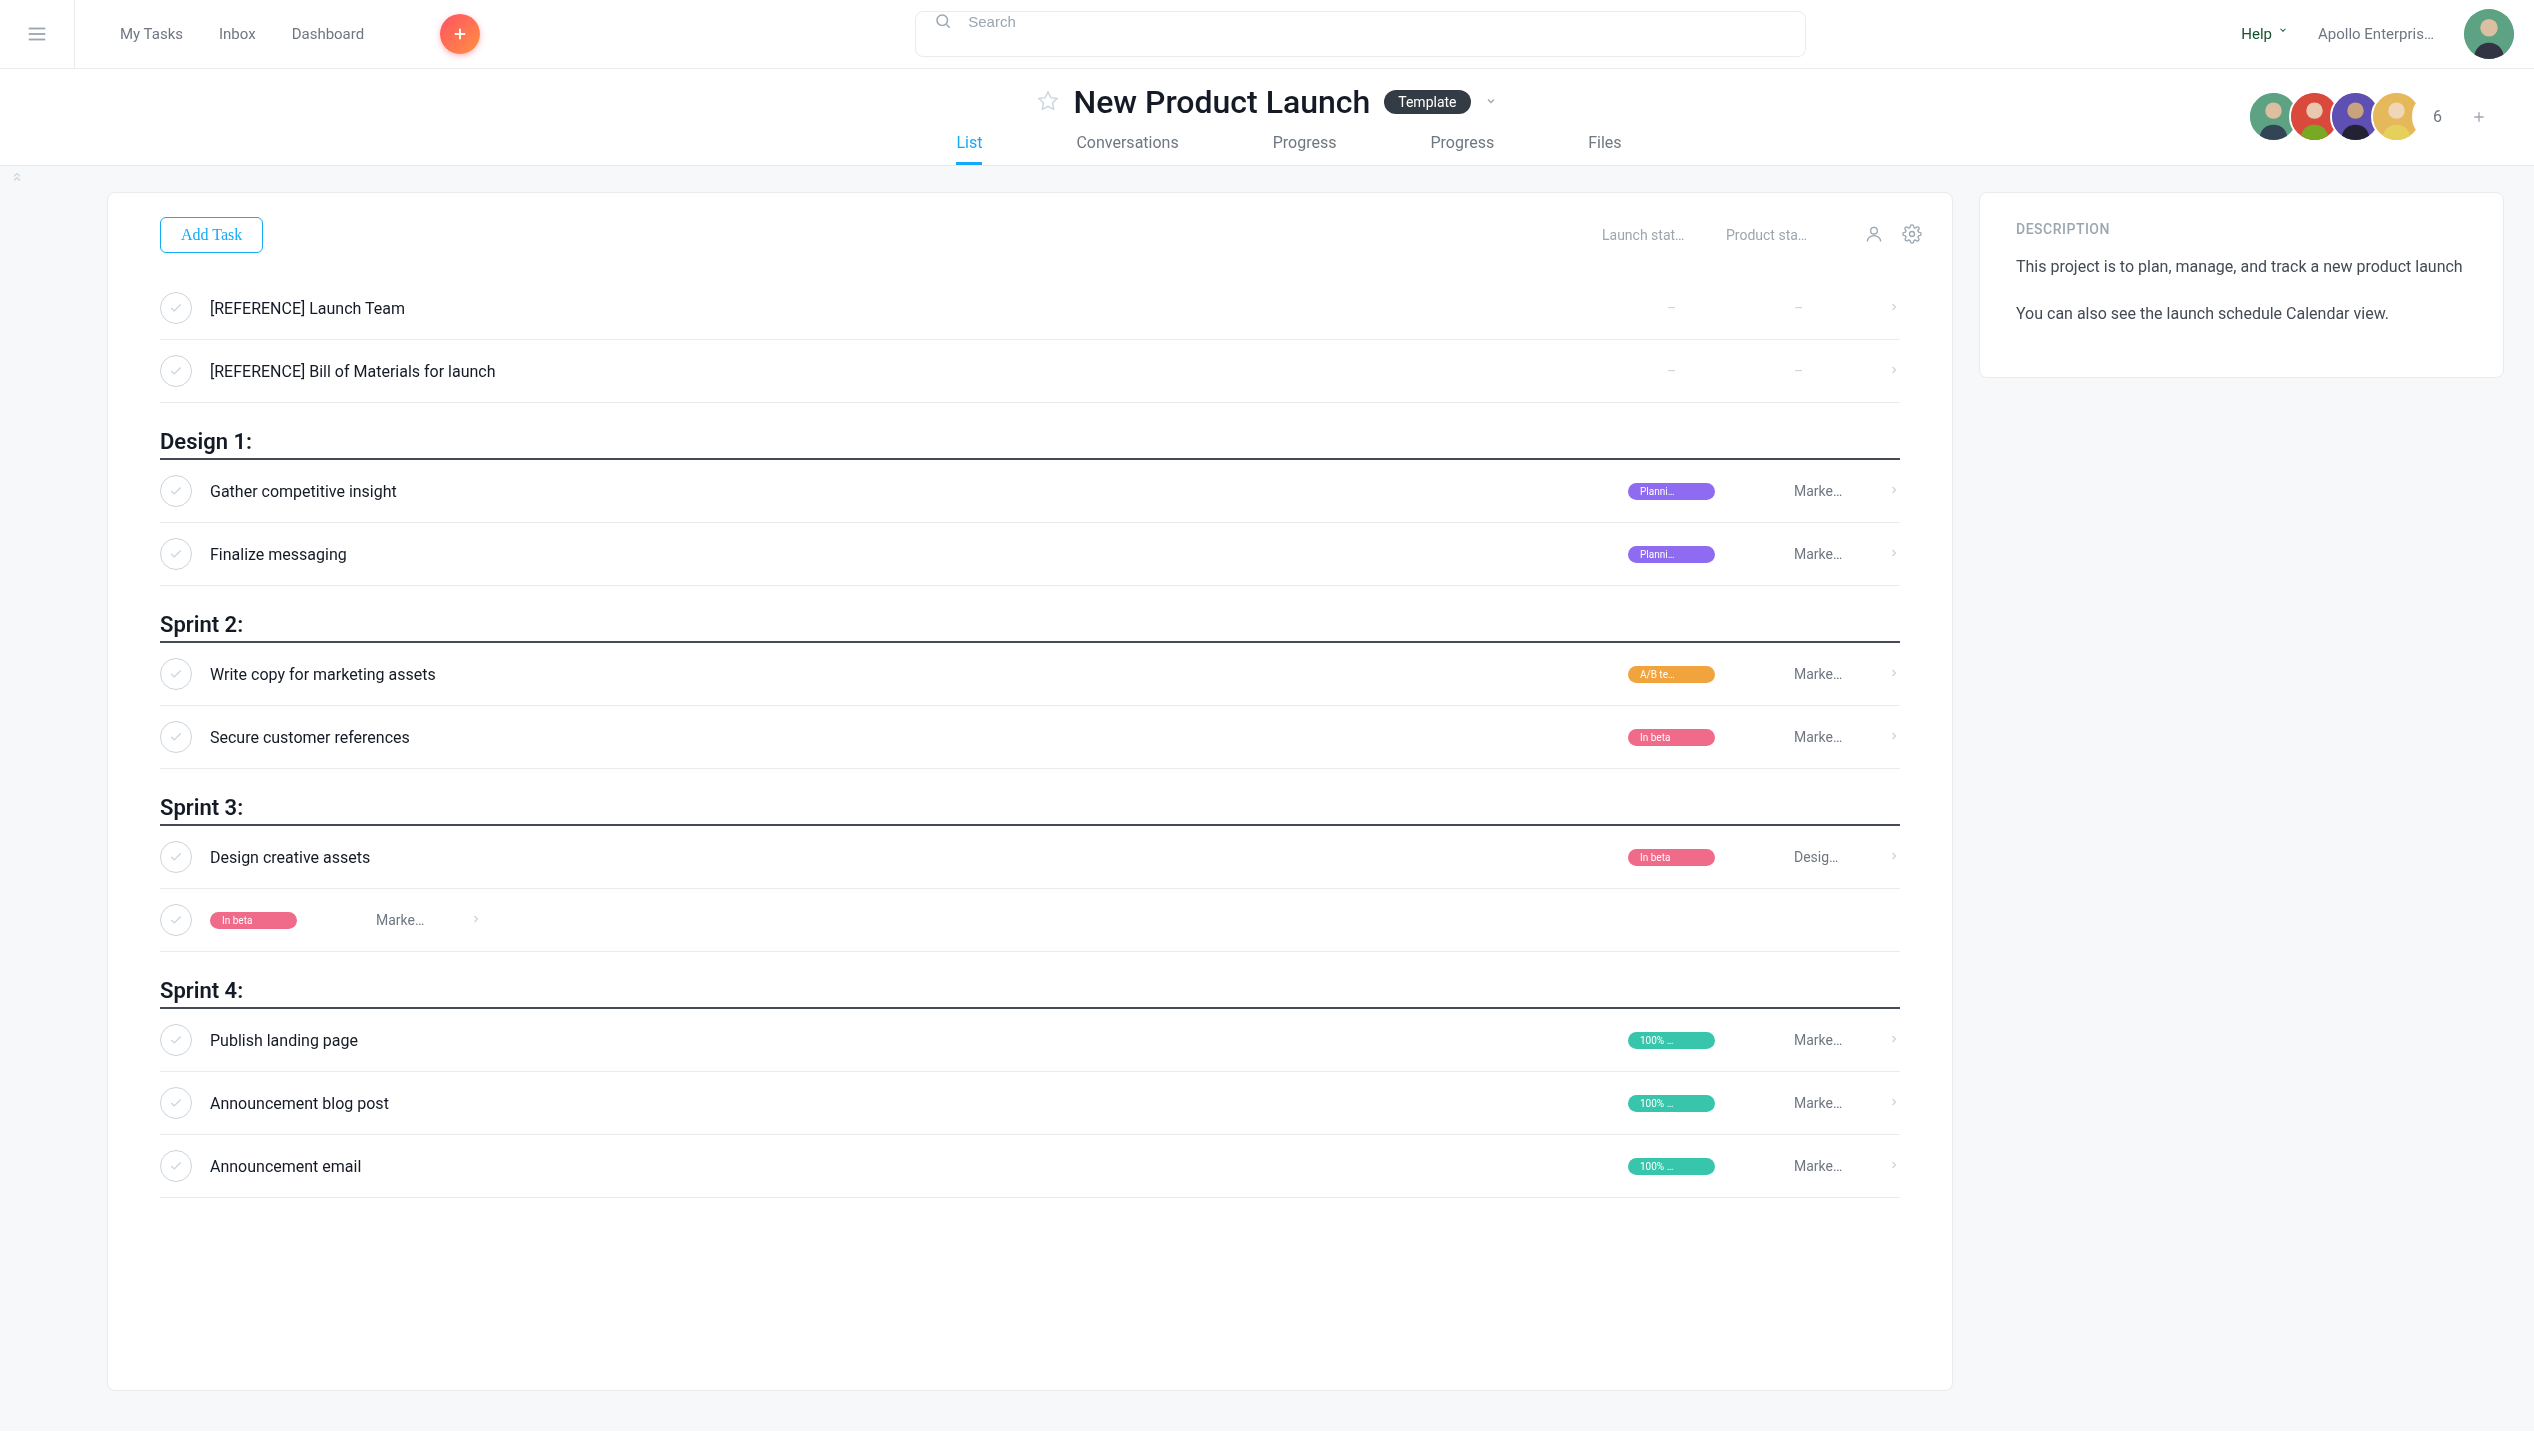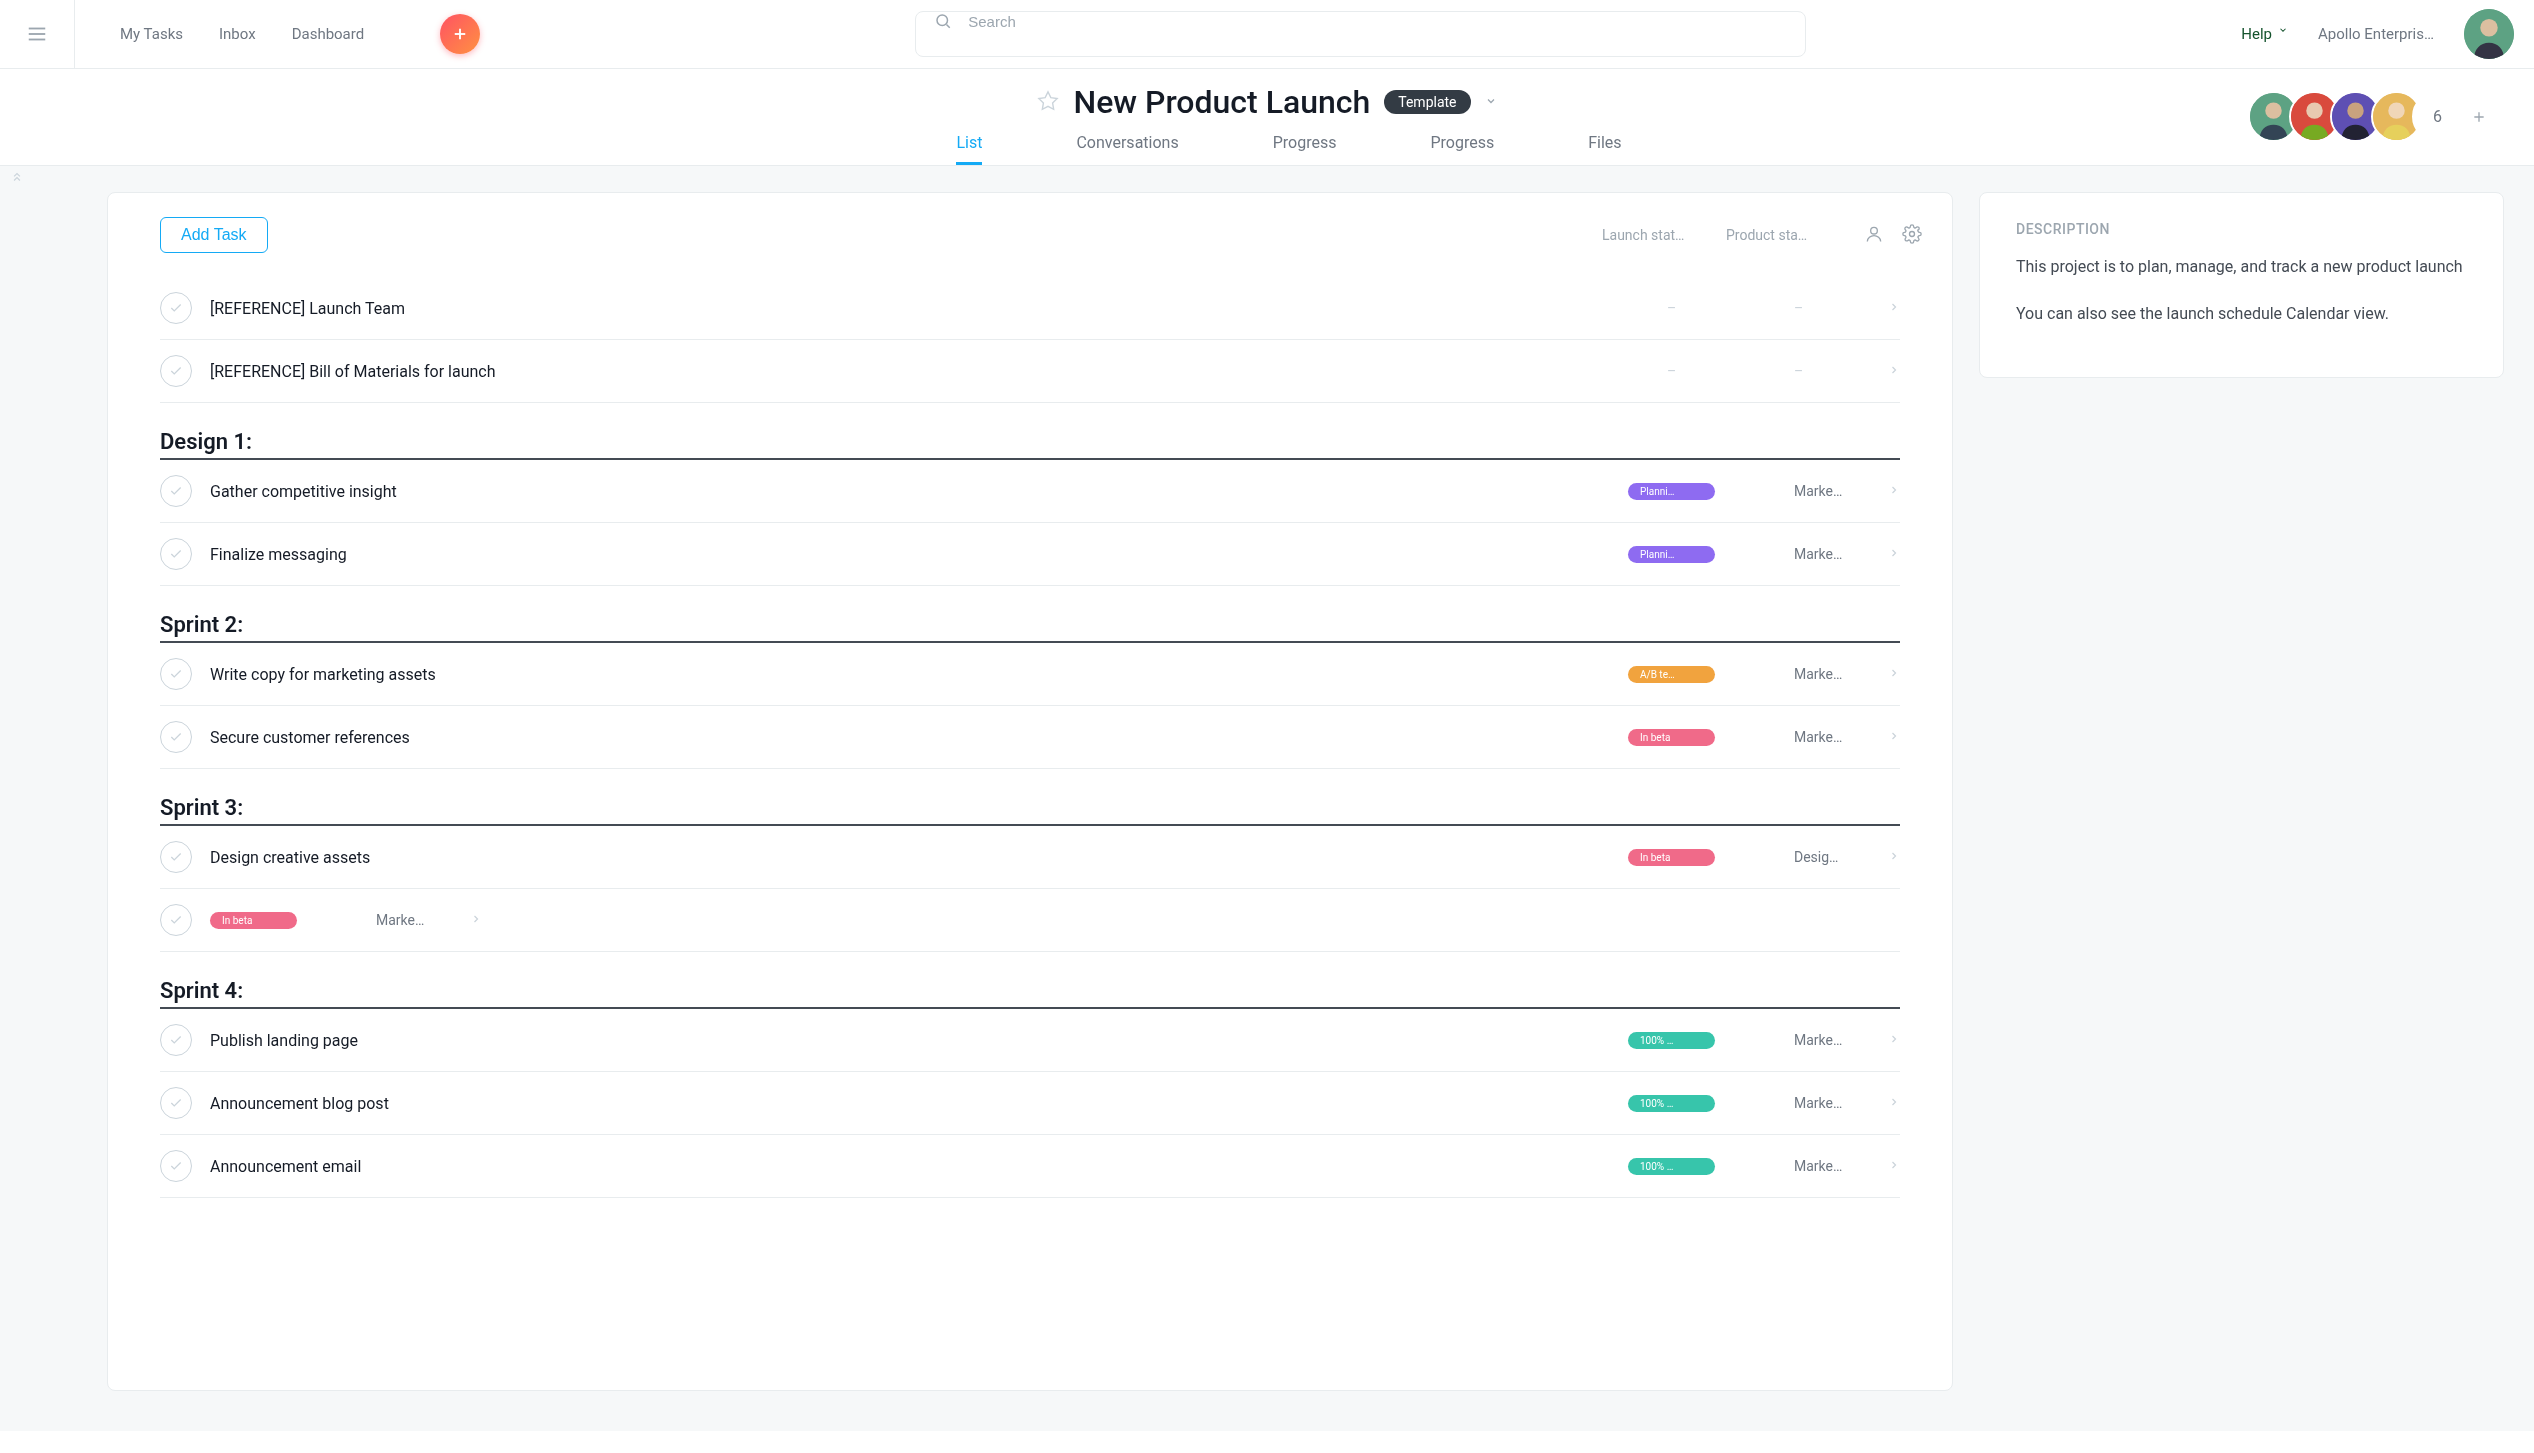--- a/index.html
+++ b/index.html
@@ -131,21 +131,21 @@
     background:#fff;border:1px solid var(--border);border-radius:8px;
     padding:0 0 20px 0;
     margin-left:102px;
     min-height:1049px;
   }
   .list-toolbar{
     display:flex;align-items:center;padding:24px 30px 24px 52px;
   }
   .add-task-btn{
     border:1px solid var(--link);color:var(--link);
-    background:#fff;padding:8px 20px;border-radius:6px;font-size:16px;cursor:pointer;
+    background:#fff;padding:8px 20px;border-radius:6px;font-size:16px;cursor:pointer;font-family:Liberation Serif, serif;
   }
   .list-toolbar-spacer{flex:1;}
   .col-head{font-size:14px;color:#9ca6af;width:124px;overflow:hidden;text-overflow:ellipsis;white-space:nowrap;padding-right:14px;}
   .toolbar-icons{display:flex;align-items:center;gap:18px;color:#9ca6af;margin-left:14px;}
 
   .section-title{
     font-size:22px;font-weight:600;color:var(--text);
     padding:16px 0 4px 52px;
     border-bottom:2px solid #444b54;
     margin:10px 52px 0 52px;

